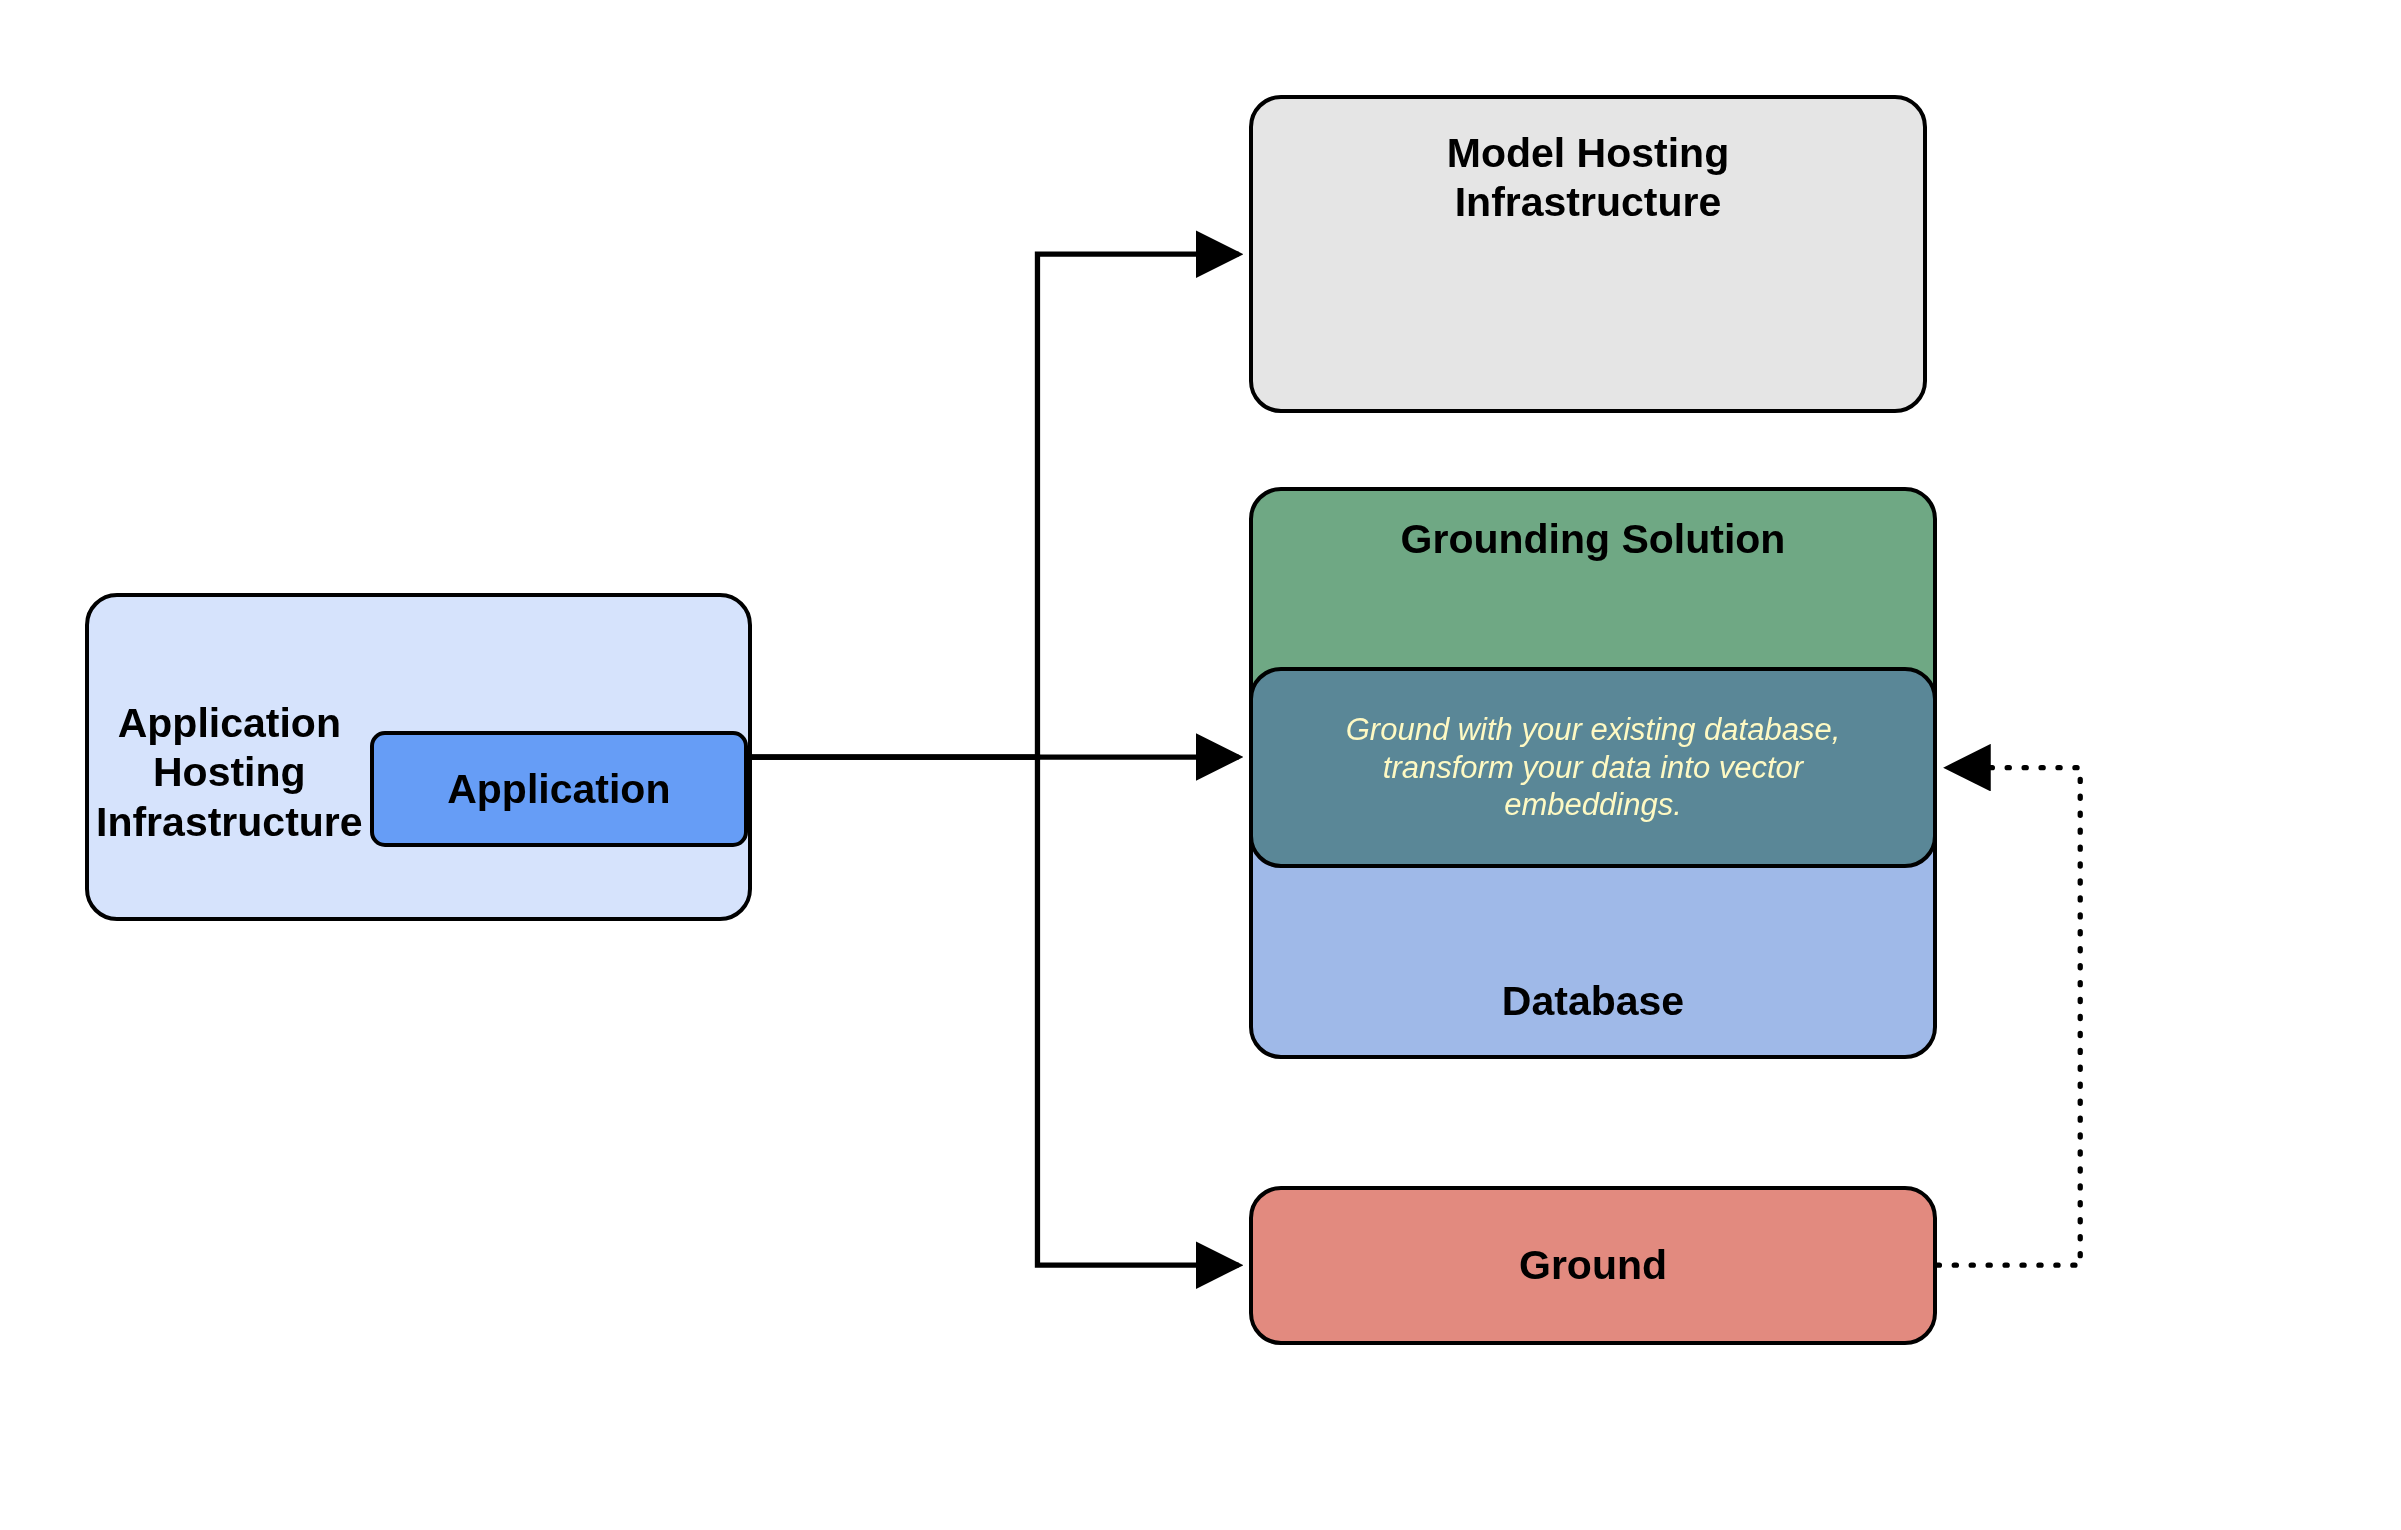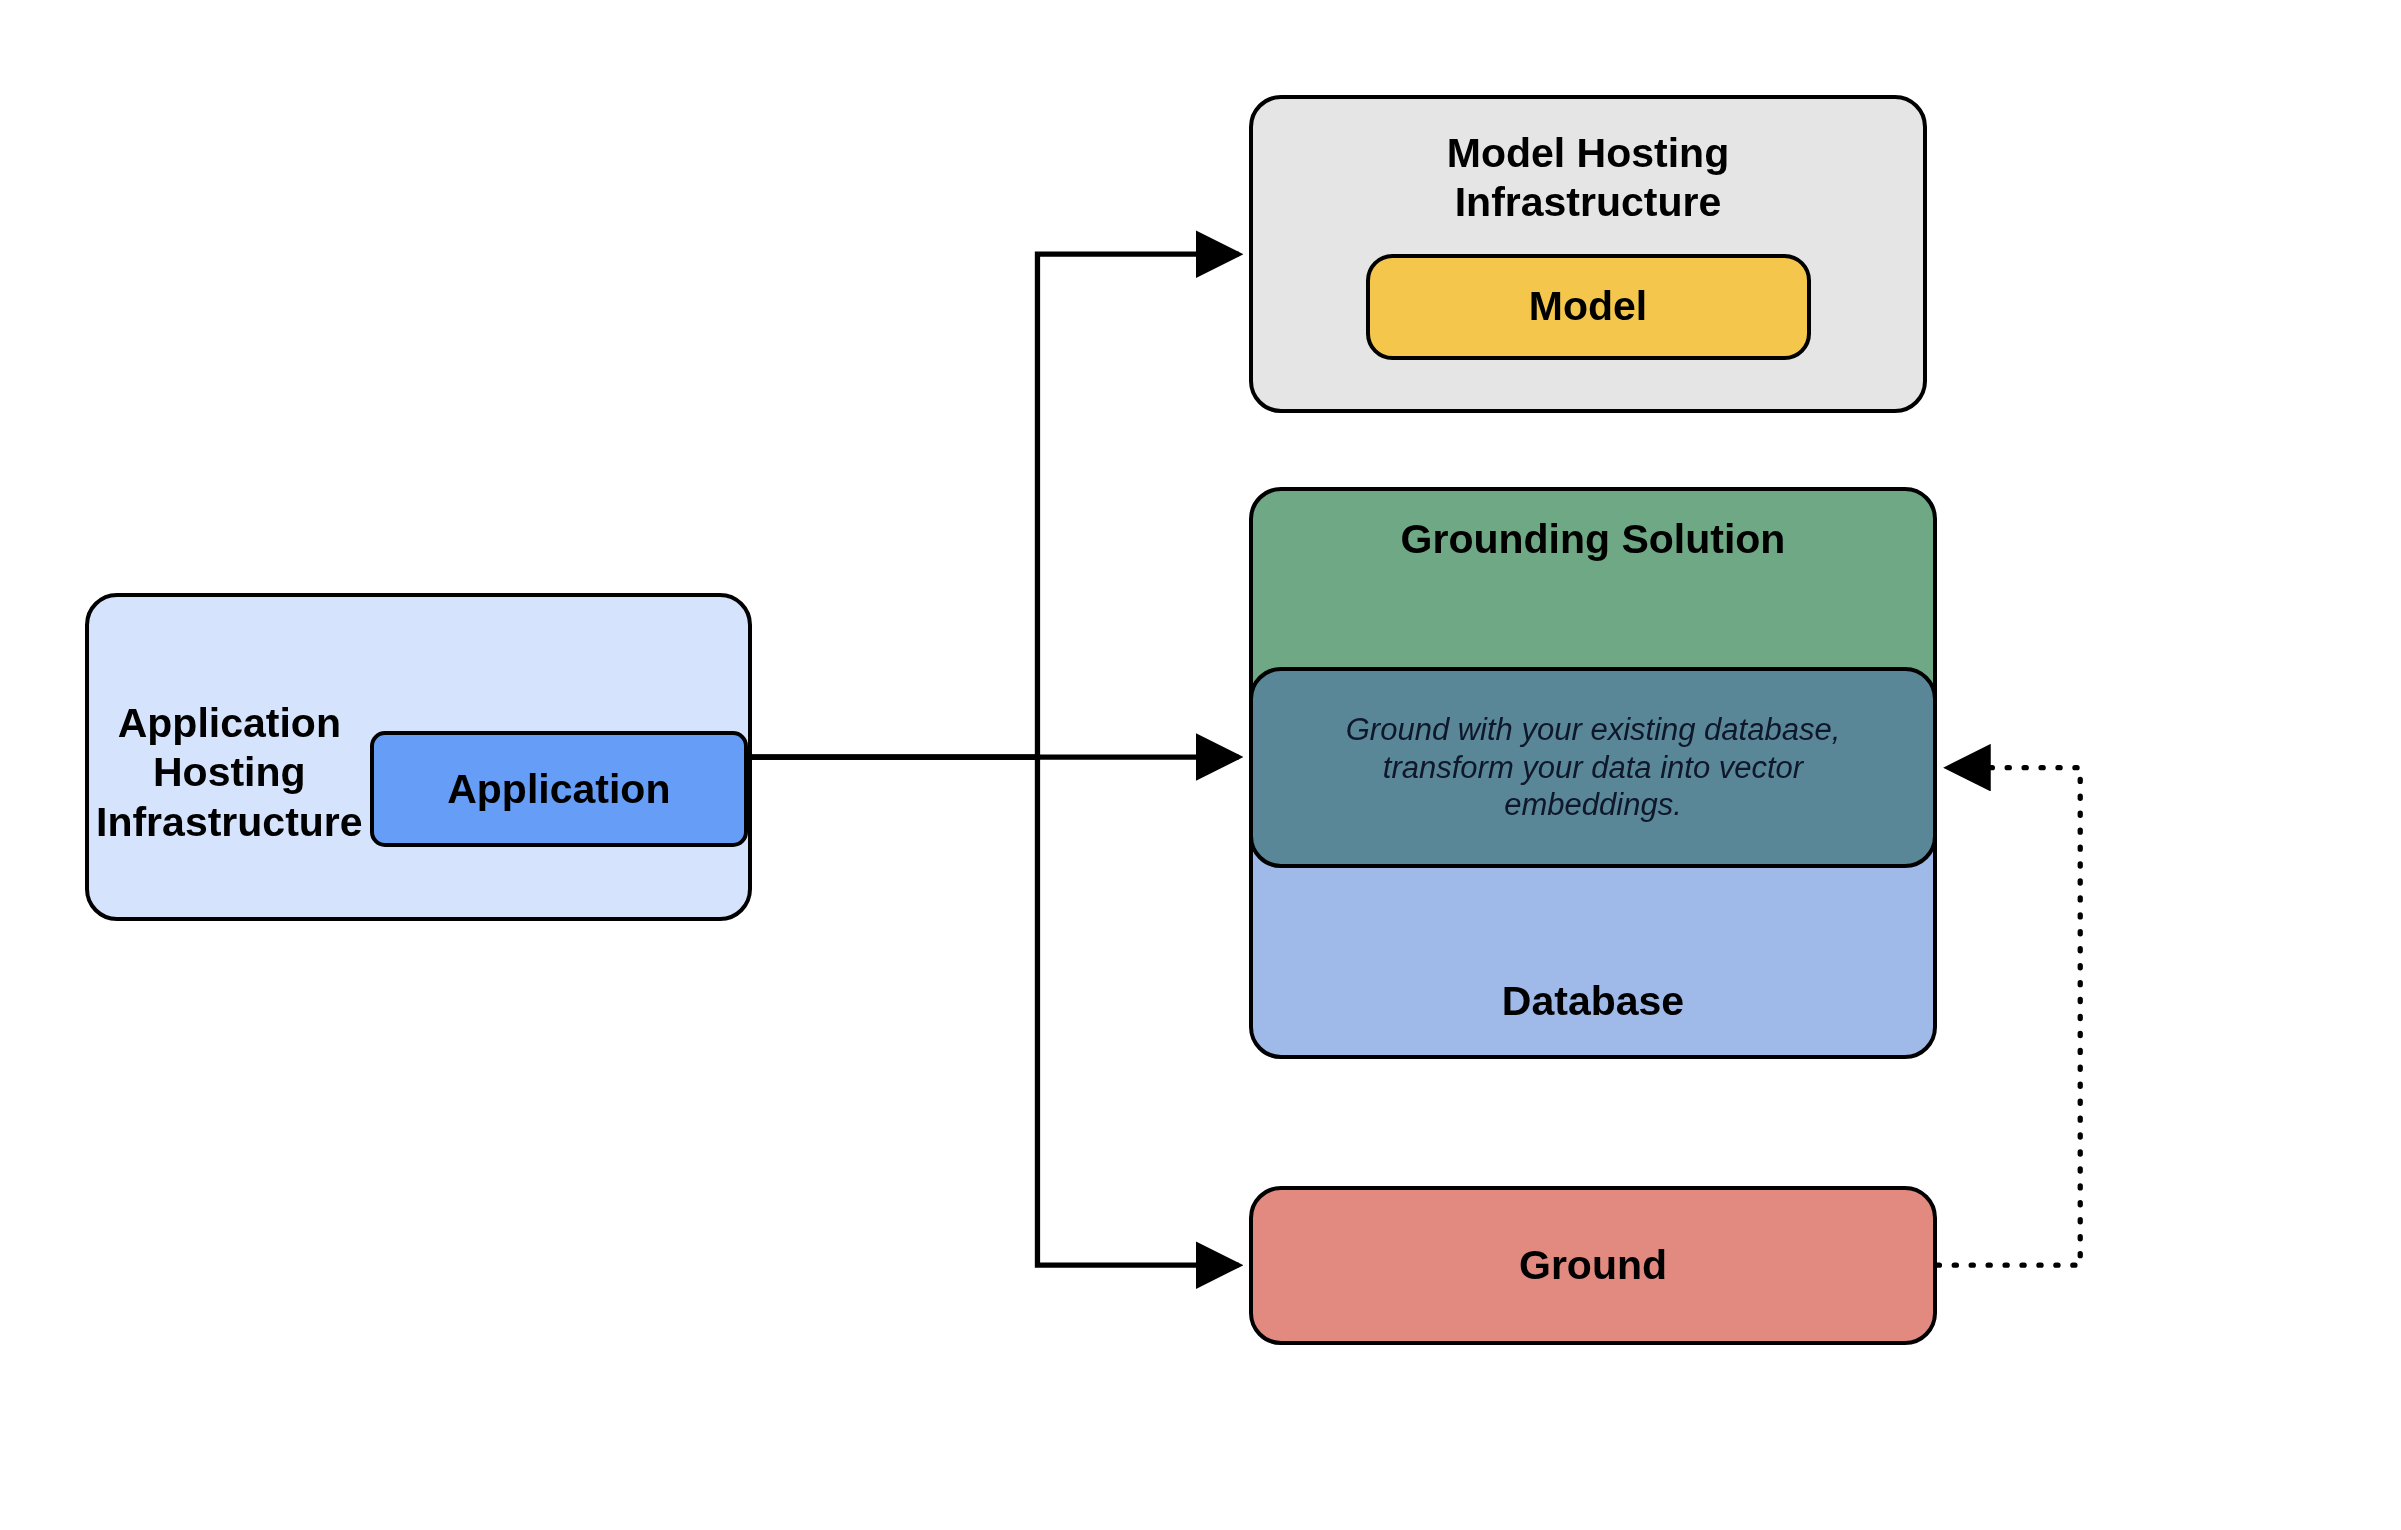--- a/index.html
+++ b/index.html
@@ -153,21 +153,21 @@
     box-sizing: border-box;
     display: flex;
     align-items: center;
     justify-content: center;
     text-align: center;
     font-style: italic;
     font-weight: 500;
     font-size: 31px;
     line-height: 1.22;
     padding: 17px 42px;
-    color: #0f172a;
+    color: #fef9c3;
     z-index: 3;
   }
 
   
   .storage {
     left: 1249px;
     top: 1186px;
     width: 688px;
     height: 159px;
     background: #e28a7f;
@@ -200,21 +200,20 @@
     <path d="M 3660 2390 L 3930 2390 L 3930 1450 L 3680 1450" fill="none" stroke="#000" stroke-width="10" stroke-dasharray="4 28" stroke-linecap="round" marker-end="url(#arrow)"></path>
   </svg>
 
   <div class="box app-host">
     <div class="title">Application Hosting<br>Infrastructure</div>
     <div class="app-inner">Application</div>
   </div>
 
   <div class="box model-host">
     <div class="title">Model Hosting<br>Infrastructure</div>
-    <div class="model-inner">Model</div>
   </div>
 
   <div class="box grounding">
     <div class="label">Grounding Solution</div>
   </div>
 
   <div class="box database">
     <div class="label">Database</div>
   </div>
 

